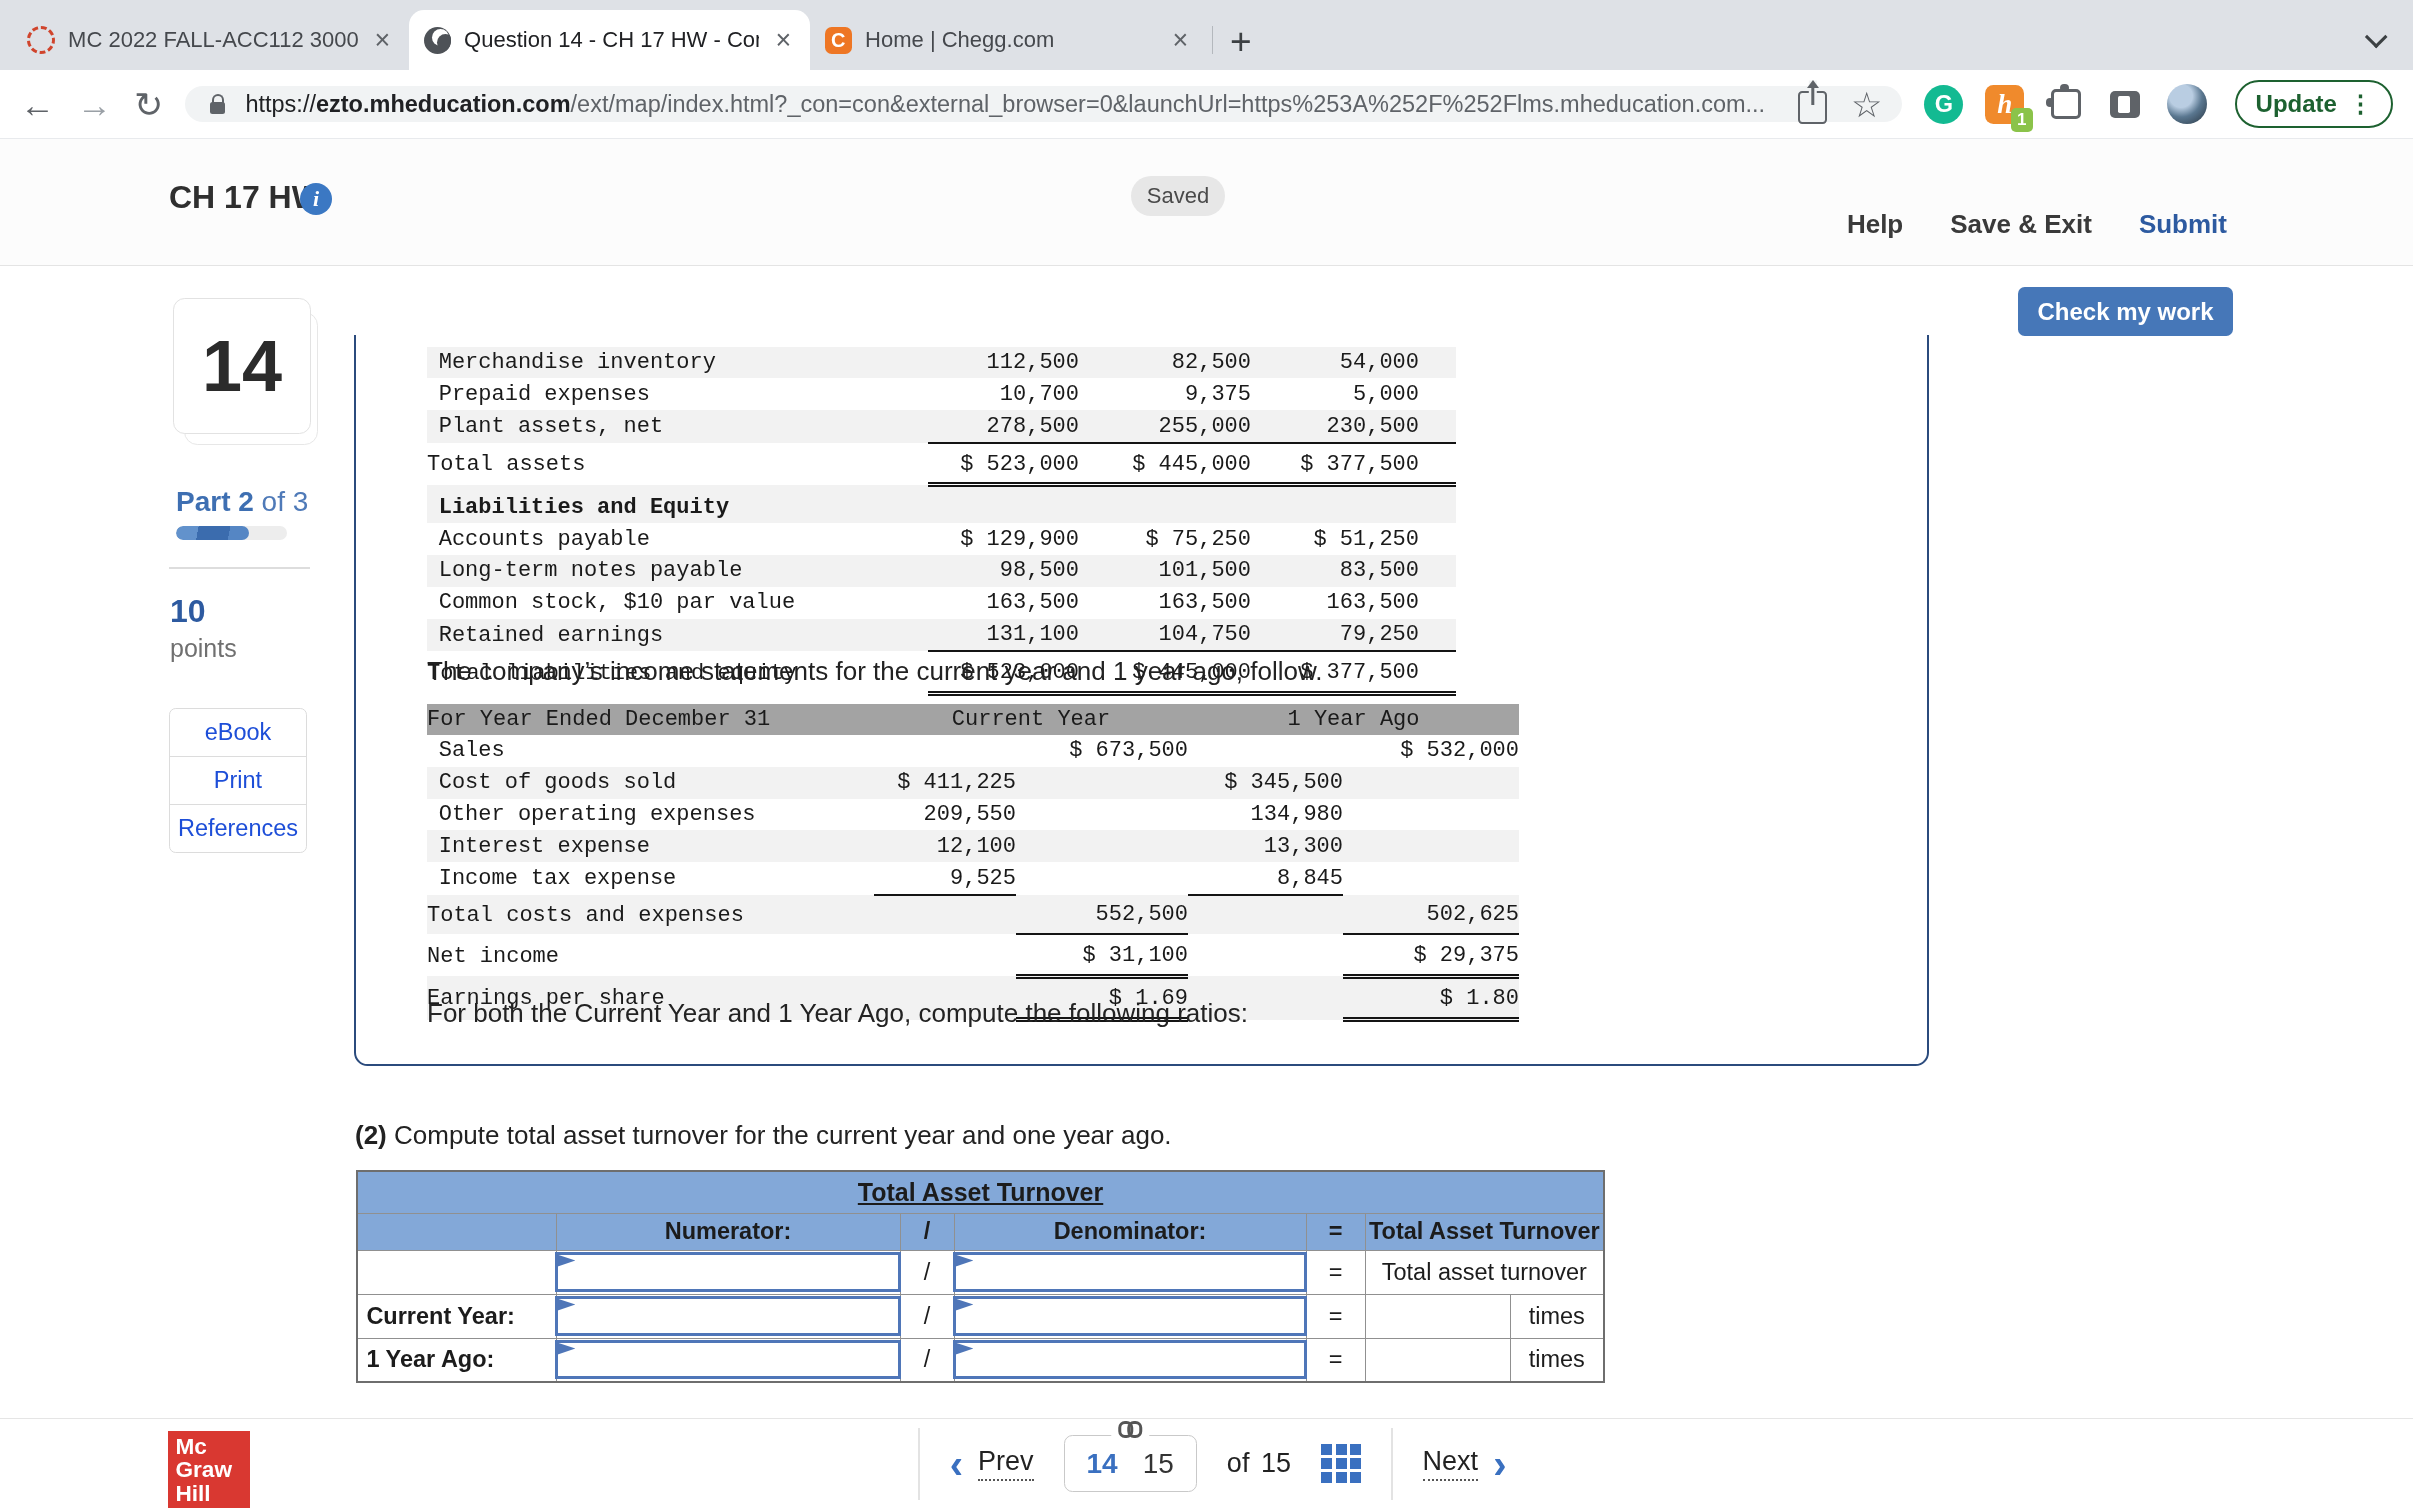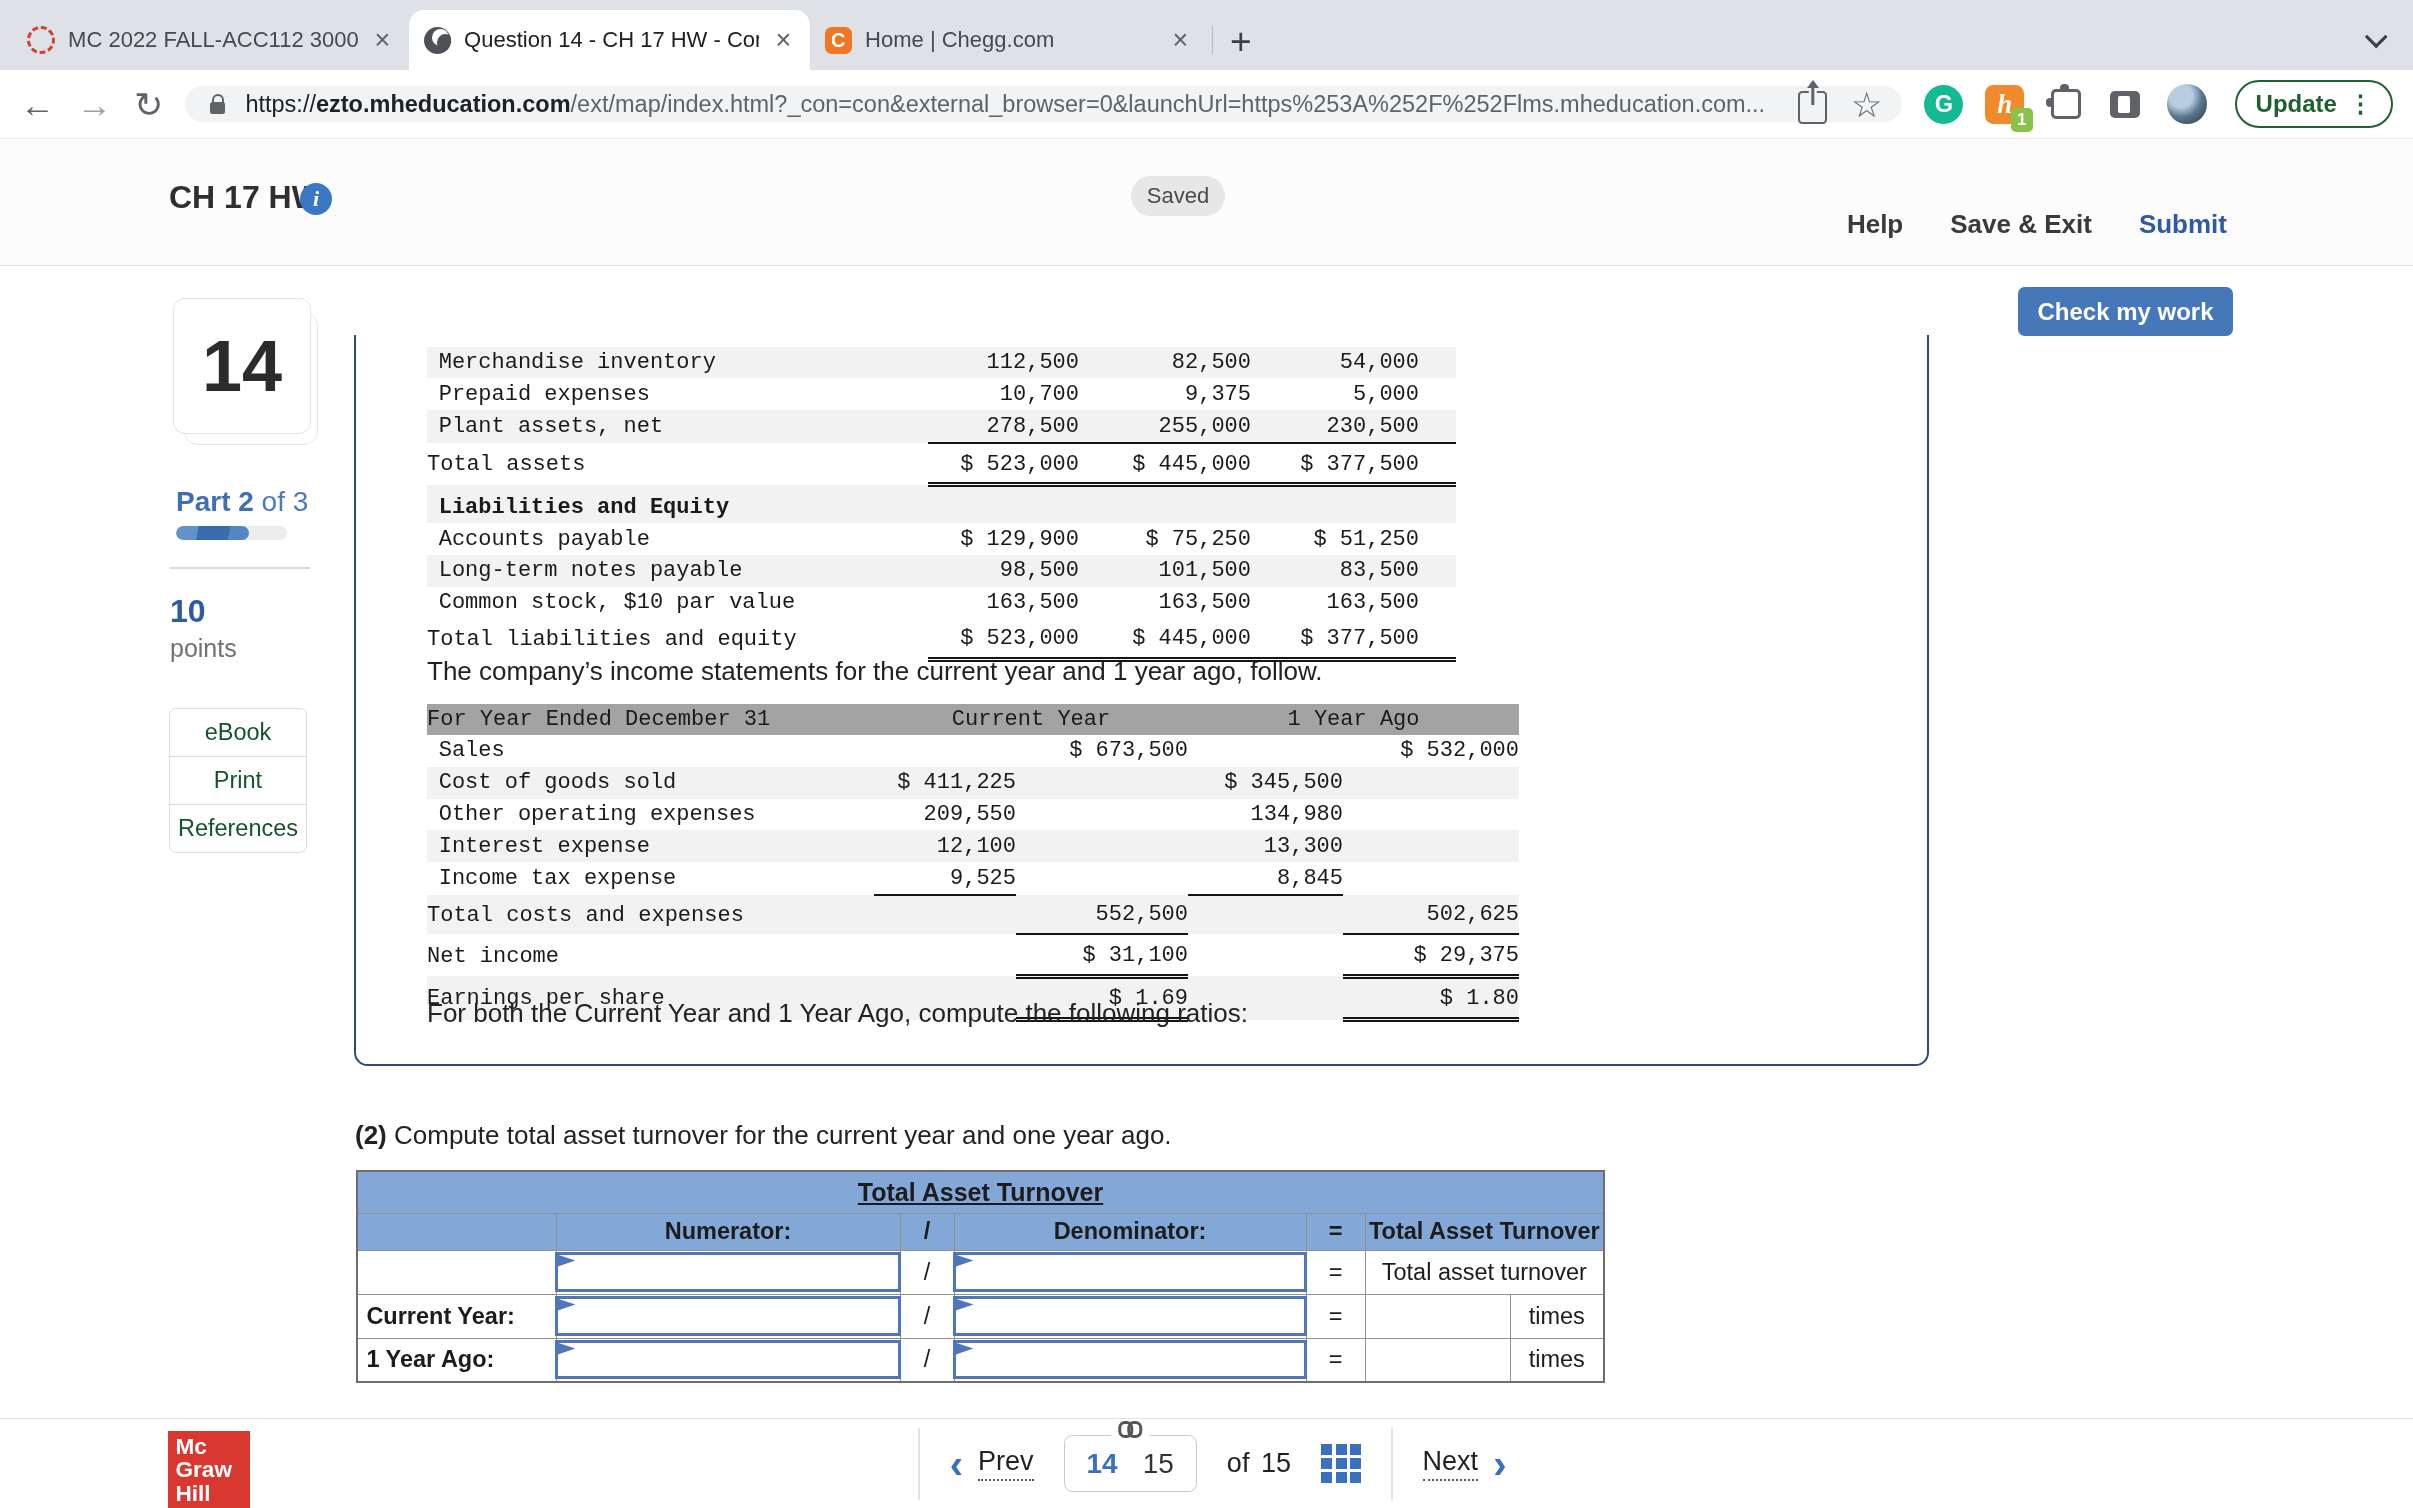--- a/index.html
+++ b/index.html
@@ -79,21 +79,21 @@
         font-size:72px;font-weight:600;color:#2b2b2b;}
   .part{position:absolute;left:176px;top:486px;font-size:28px;color:#4f7ab8;}
   .part b{color:#3e6fb2;}
   .progress{position:absolute;left:176px;top:526px;width:111px;height:14.2px;background:#ededed;border-radius:8.4px;overflow:hidden;}
   .progress .fill{width:66%;height:100%;border-radius:8.4px;
                   background:linear-gradient(100deg,#6292cc 0 30%,#3b6cae 30% 72%,#5586c4 72% 100%);}
   .sdivider{position:absolute;left:169px;top:567px;width:141px;height:1.7px;background:#ddd;}
   .pointsval{position:absolute;left:170px;top:593px;font-size:32px;font-weight:bold;color:#2d5aa0;}
   .pointslbl{position:absolute;left:170px;top:634px;font-size:25px;color:#707070;}
   .sidebtns{position:absolute;left:169px;top:708px;width:136px;border:1.7px solid #dcdcdc;border-radius:6.7px;background:#fff;}
-  .sbtn{height:47px;display:flex;align-items:center;justify-content:center;font-size:23.5px;color:#14532d;}
+  .sbtn{height:47px;display:flex;align-items:center;justify-content:center;font-size:23.5px;color:#1d4ed8;}
   .sbtn + .sbtn{border-top:1.7px solid #dcdcdc;}
   
   .panel{position:absolute;left:354px;top:335px;width:1575px;height:731px;box-sizing:border-box;
          border:2.5px solid #2b4b7d;border-top:none;border-radius:0 0 13.4px 13.4px;background:#fff;}
   .mono{font-family:"Liberation Mono",monospace;font-size:22px;color:#1a1a1a;border-collapse:collapse;table-layout:fixed;}
   .bs{position:absolute;left:71px;top:11.7px;width:1028px;}
   .bs td{padding:3.4px 0;white-space:nowrap;}
   .bs td.lbl{padding-left:11.7px;}
   .bs td.num{text-align:right;}
   tr.shade td{background:#f2f2f2;}
@@ -287,20 +287,27 @@
             <td class="num">98,500</td>
             <td class="num">101,500</td>
             <td class="num">83,500</td>
             <td class="sp"></td>
           </tr>
       <tr>
             <td class="lbl">Common stock, $10 par value</td>
             <td class="num">163,500</td>
             <td class="num">163,500</td>
             <td class="num">163,500</td>
+            <td class="sp"></td>
+          </tr>
+      <tr class="shade rule">
+            <td class="lbl">Retained earnings</td>
+            <td class="num">131,100</td>
+            <td class="num">104,750</td>
+            <td class="num">79,250</td>
             <td class="sp"></td>
           </tr>
       <tr class="total">
             <td class="lbl">Total liabilities and equity</td>
             <td class="num">$ 523,000</td>
             <td class="num">$ 445,000</td>
             <td class="num">$ 377,500</td>
             <td class="sp"></td>
           </tr>
     </tbody>

